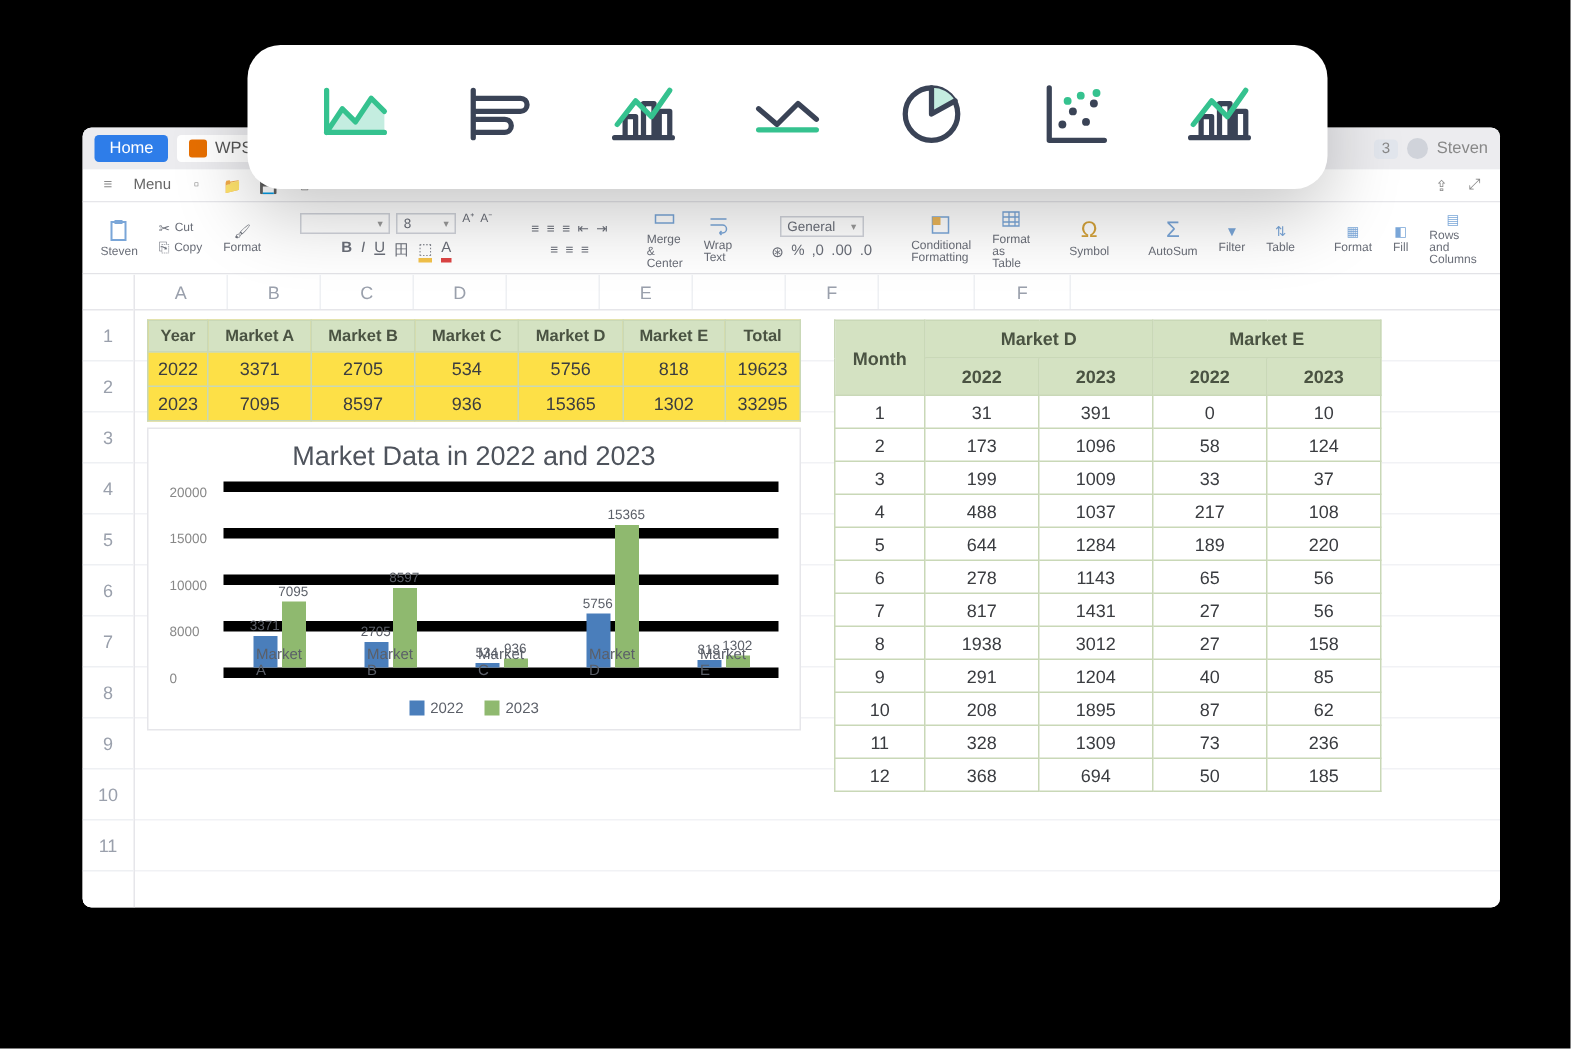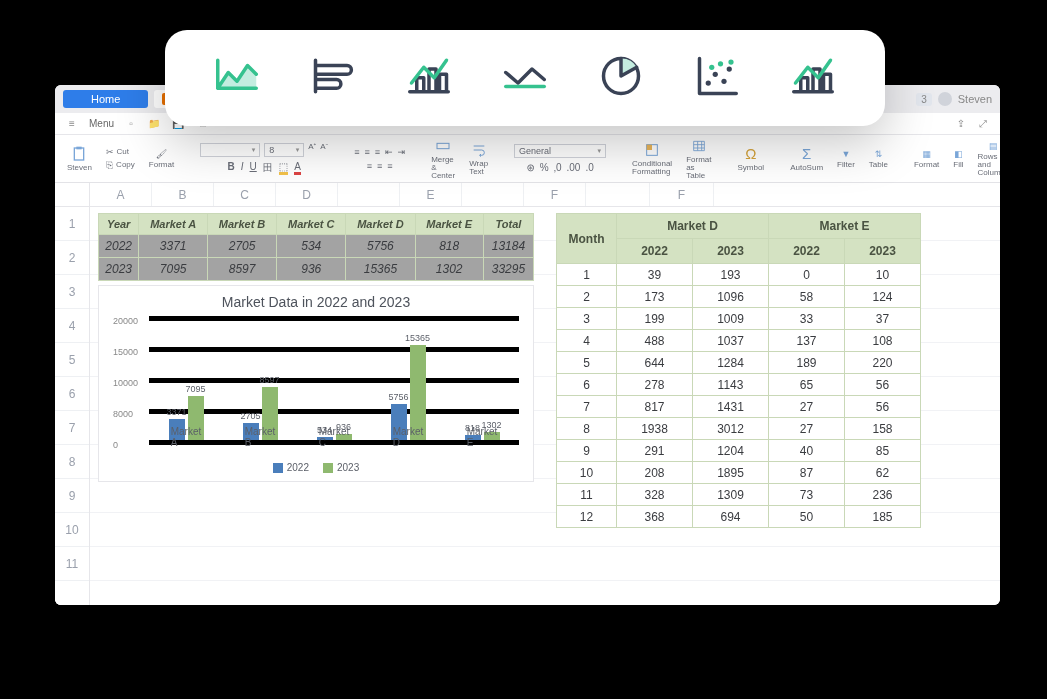--- a/index.html
+++ b/index.html
@@ -27,21 +27,21 @@
     background: #ececef;
     display: flex; align-items: center;
     padding: 0 8px;
     gap: 6px;
     font-size: 11px;
     color: #555;
   }
   .home-tab {
     background: #2e7de9;
     color: #fff;
-    padding: 3px 28px;
+    padding: 3px 10px;
     border-radius: 3px;
     font-size: 11px;
     text-align: right;
   }
   .doc-tab {
     display: flex; align-items: center; gap: 5px;
     padding: 3px 8px;
     background: #fff;
     border-radius: 3px;
   }
@@ -129,22 +129,21 @@
     pointer-events:none;
   }
   .content .row-lines div { height:34px; border-bottom:1px solid #f1f2f5; }
 
   
   .left-block { width:436px; position:relative; z-index:1;}
   table.data {
     border-collapse:collapse;
     width:100%;
     font-size:12px;
-    background:#a3a3a3;
-    font-style:italic;
+    background:#fde047;
   }
   table.data th, table.data td {
     border:1px solid #c9d8b7;
     padding:4px 0;
     text-align:center;
   }
   table.data th {
     background:#d4e2c2;
     color:#4a5342;
     font-weight:600;
@@ -152,24 +151,24 @@
   }
   table.data td { color:#3a3c40; }
 
   .chart {
     margin-top:4px;
     border:1px solid #e6e6ea;
     background:#fff;
     padding:8px 14px 8px 14px;
     position:relative;
   }
-  .chart-title { text-align:center; font-size:14px; color:#4e535c; margin-bottom:6px;}
+  .chart-title { text-align:center; font-size:18px; color:#4e535c; margin-bottom:6px;}
   .chart-plot { position:relative; height:140px; margin-left:36px; }
   .chart-grid { position:absolute; left:0; right:0; top:0; bottom:16px; z-index:0;}
-  .chart-grid .gl { position:absolute; left:0; right:0; border-top:5px solid #000000; }
+  .chart-grid .gl { position:absolute; left:0; right:0; border-top:7px solid #000000; }
   .y-label { position:absolute; left:-36px; font-size:9px; color:#888; transform:translateY(-50%); }
   .bars-row { position:absolute; left:0; right:0; bottom:16px; height:100%; display:flex; justify-content:space-around;}
   .bar-group { display:flex; align-items:flex-end; gap:3px; position:relative; height:100%;}
   .bar { width:16px; position:relative;}
   .bar.y22 { background:#4a7ebb;}
   .bar.y23 { background:#8fb96f;}
   .bar .lbl { position:absolute; left:50%; transform:translateX(-50%); bottom:100%; font-size:9px; color:#5b5f68; margin-bottom:2px; white-space:nowrap;}
   .x-label { position:absolute; top:100%; left:50%; transform:translateX(-50%); font-size:10px; color:#5b5f68; margin-top:-14px;}
   .legend { display:flex; justify-content:center; gap:14px; margin-top:6px; font-size:10px; color:#5b5f68;}
   .legend .sw { width:10px; height:10px; display:inline-block; margin-right:4px; vertical-align:middle;}
@@ -309,21 +308,21 @@
       <span class="tiny">Merge &amp; Center</span>
     </div>
     <div class="grp">
       <svg viewBox="0 0 24 24">
           <path d="M4 6h16M4 12h12a4 4 0 010 8h-3m0 0l2-2m-2 2l2 2" stroke="#7aa6d8" fill="none" stroke-width="1.5"></path>
         </svg>
       <span class="tiny">Wrap Text</span>
     </div>
     <div class="sep"></div>
     <div class="grp-h" style="flex-direction:column;gap:4px;">
-      <div class="combo" style="width:92px;">
+      <div class="combo" style="width:56px;">
           <span>General</span>
           <span class="chev">▾</span>
         </div>
       <div style="display:flex;gap:5px;font-size:10px;">
         <span>⊛</span>
         <span>%</span>
         <span>‚0</span>
         <span>.00</span>
         <span>.0</span>
       </div>
@@ -436,21 +435,21 @@
                 </tr>
               </thead>
             <tbody id="t1-body">
                 <tr>
                   <td>2022</td>
                   <td>3371</td>
                   <td>2705</td>
                   <td>534</td>
                   <td>5756</td>
                   <td>818</td>
-                  <td>13184</td>
+                  <td>19623</td>
                 </tr>
                 <tr>
                   <td>2023</td>
                   <td>7095</td>
                   <td>8597</td>
                   <td>936</td>
                   <td>15365</td>
                   <td>1302</td>
                   <td>33295</td>
                 </tr>
@@ -543,22 +542,22 @@
               <tr>
                 <th class="w-v">2022</th>
                 <th class="w-v">2023</th>
                 <th class="w-v">2022</th>
                 <th class="w-v">2023</th>
               </tr>
             </thead>
             <tbody id="t2-body">
                 <tr>
                   <td class="w-m">1</td>
-                  <td class="w-v">39</td>
-                  <td class="w-v">193</td>
+                  <td class="w-v">31</td>
+                  <td class="w-v">391</td>
                   <td class="w-v">0</td>
                   <td class="w-v">10</td>
                 </tr>
                 <tr>
                   <td class="w-m">2</td>
                   <td class="w-v">173</td>
                   <td class="w-v">1096</td>
                   <td class="w-v">58</td>
                   <td class="w-v">124</td>
                 </tr>
@@ -566,21 +565,21 @@
                   <td class="w-m">3</td>
                   <td class="w-v">199</td>
                   <td class="w-v">1009</td>
                   <td class="w-v">33</td>
                   <td class="w-v">37</td>
                 </tr>
                 <tr>
                   <td class="w-m">4</td>
                   <td class="w-v">488</td>
                   <td class="w-v">1037</td>
-                  <td class="w-v">137</td>
+                  <td class="w-v">217</td>
                   <td class="w-v">108</td>
                 </tr>
                 <tr>
                   <td class="w-m">5</td>
                   <td class="w-v">644</td>
                   <td class="w-v">1284</td>
                   <td class="w-v">189</td>
                   <td class="w-v">220</td>
                 </tr>
                 <tr>

